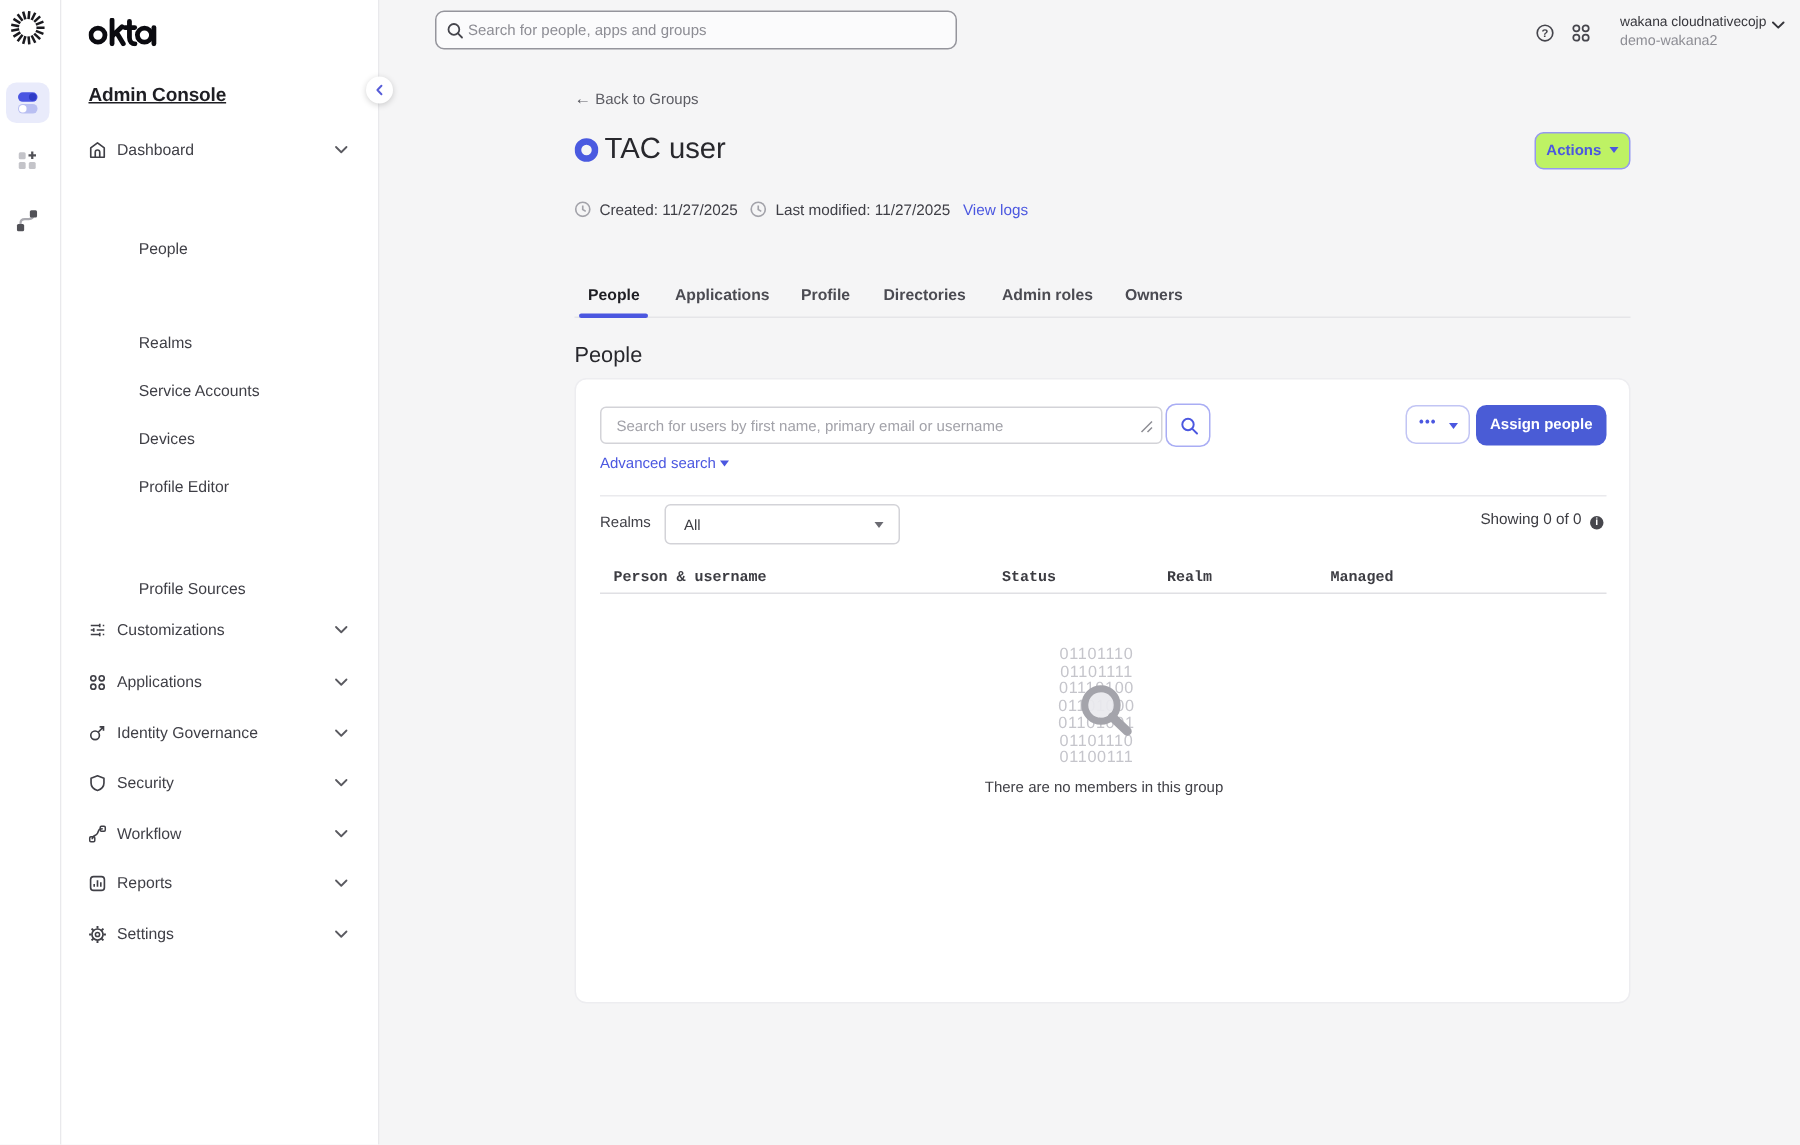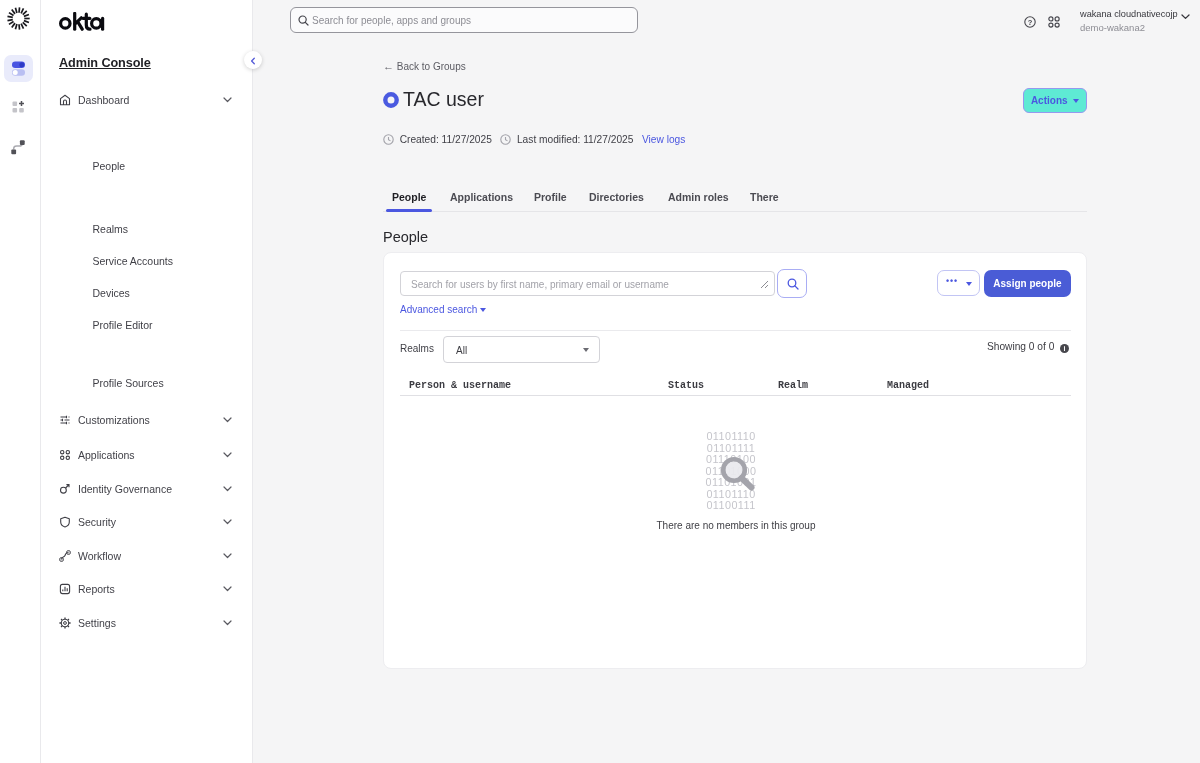--- a/index.html
+++ b/index.html
@@ -31,21 +31,21 @@
 #topsearch .ph { position:absolute; left:21px; top:7px; font-size:10px; color:#8d8d94; }
 #topsearch svg { position:absolute; left:7px; top:7px; }
 #userblock { position:absolute; left:1080px; top:9px; }
 #uname { font-size:9.2px; color:#36363c; white-space:nowrap; }
 #udomain { font-size:9.5px; color:#8d8d94; margin-top:3px; }
 
 
 #back { position:absolute; left:383px; top:60px; font-size:10px; color:#5c5c63; }
 #h1row { position:absolute; left:383px; top:88px; }
 #h1 { position:absolute; left:20px; top:0px; font-size:19.5px; font-weight:500; color:#28282d; white-space:nowrap; }
-#actions { position:absolute; left:1023px; top:88px; width:64px; height:25px; background:#5eead4; border:1px solid #9599ef; border-radius:6px; color:#4b57e0; font-size:10px; font-weight:700; text-align:center; line-height:23px; }
+#actions { position:absolute; left:1023px; top:88px; width:64px; height:25px; background:#bef264; border:1px solid #9599ef; border-radius:6px; color:#4b57e0; font-size:10px; font-weight:700; text-align:center; line-height:23px; }
 #meta { position:absolute; left:383px; top:134px; font-size:10.2px; color:#3f3f46; }
 #tabs { position:absolute; left:383px; top:191px; height:20px; }
 .tab { position:absolute; top:0; font-size:10.5px; font-weight:600; color:#4b4b52; white-space:nowrap; }
 .tab.on { color:#1f1f24; font-weight:700; }
 #tabline { position:absolute; left:383px; top:211px; width:704px; height:1px; background:#e5e5e8; }
 #tabind { position:absolute; left:386px; top:209px; width:46px; height:3px; background:#4b57e0; border-radius:2px; z-index:2; }
 #h2 { position:absolute; left:383px; top:229px; font-size:14.5px; font-weight:500; color:#28282d; }
 
 
 #card { position:absolute; left:383px; top:252px; width:704px; height:417px; background:#fff; border-radius:8px; border:1px solid #ededf0; }
@@ -145,21 +145,21 @@
     </div>
   <div class="nav sub" style="top:248.5px">
       <span class="lbl">Service Accounts</span>
     </div>
   <div class="nav sub" style="top:280.5px">
       <span class="lbl">Devices</span>
     </div>
   <div class="nav sub" style="top:312.5px">
       <span class="lbl">Profile Editor</span>
     </div>
-  <div class="nav sub" style="top:371px">
+  <div class="nav sub" style="top:381px">
       <span class="lbl">Profile Sources</span>
     </div>
 
   <div class="nav" style="top:407.9px">
     <svg class="ico" viewBox="0 0 12 12">
         <path d="M1.5 3 h6 M9.5 3 h1 M1.5 6 h2 M5.5 6 h5 M1.5 9 h6 M9.5 9 h1" stroke="#3f3f46" stroke-width="1.1" fill="none"></path>
         <path d="M7.5 1.8 v2.4 M3.5 4.8 v2.4 M7.5 7.8 v2.4" stroke="#3f3f46" stroke-width="1.1"></path>
       </svg>
     <span class="lbl">Customizations</span>
     <svg class="chev" viewBox="0 0 9 6">
@@ -286,21 +286,21 @@
     </svg>
   &nbsp;Last modified: 11/27/2025&nbsp;&nbsp; <span class="blue">View logs</span>
 </div>
 
 <div id="tabs">
   <span class="tab on" style="left:9px">People</span>
   <span class="tab" style="left:67px">Applications</span>
   <span class="tab" style="left:151px">Profile</span>
   <span class="tab" style="left:206px">Directories</span>
   <span class="tab" style="left:285px">Admin roles</span>
-  <span class="tab" style="left:367px">There</span>
+  <span class="tab" style="left:367px">Owners</span>
 </div>
 <div id="tabind"></div>
 <div id="tabline"></div>
 <div id="h2">People</div>
 
 <div id="card">
   <div id="uinput">
     <span class="ph">Search for users by first name, primary email or username</span>
     <svg class="rs" width="9" height="9" viewBox="0 0 9 9">
         <path d="M8 1 L1 8 M8 5 L5 8" stroke="#8d8d94" stroke-width="1"></path>

